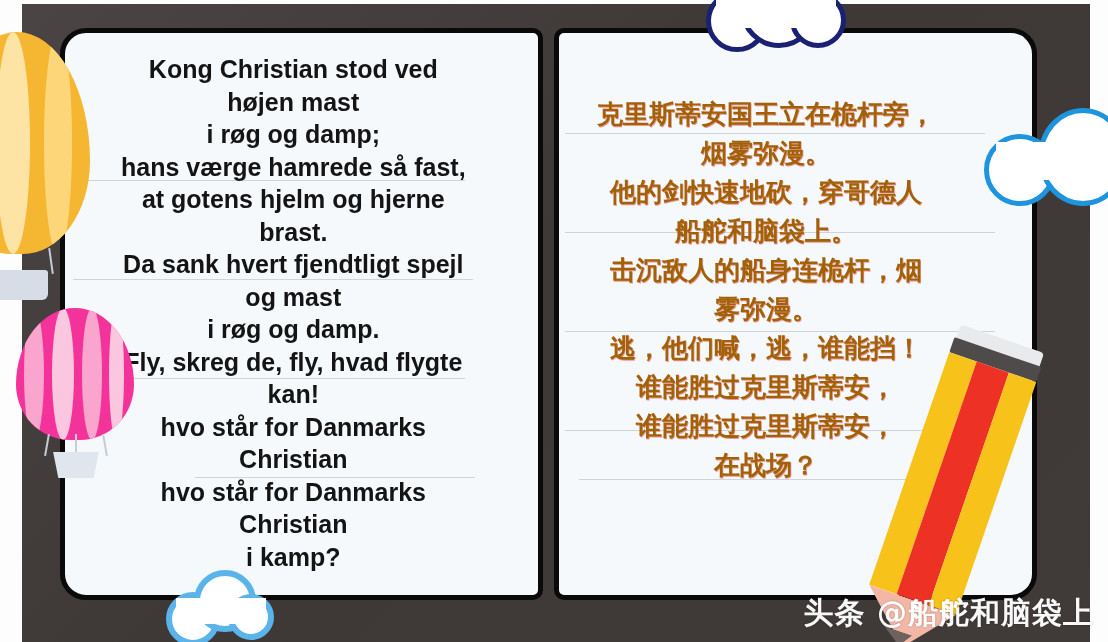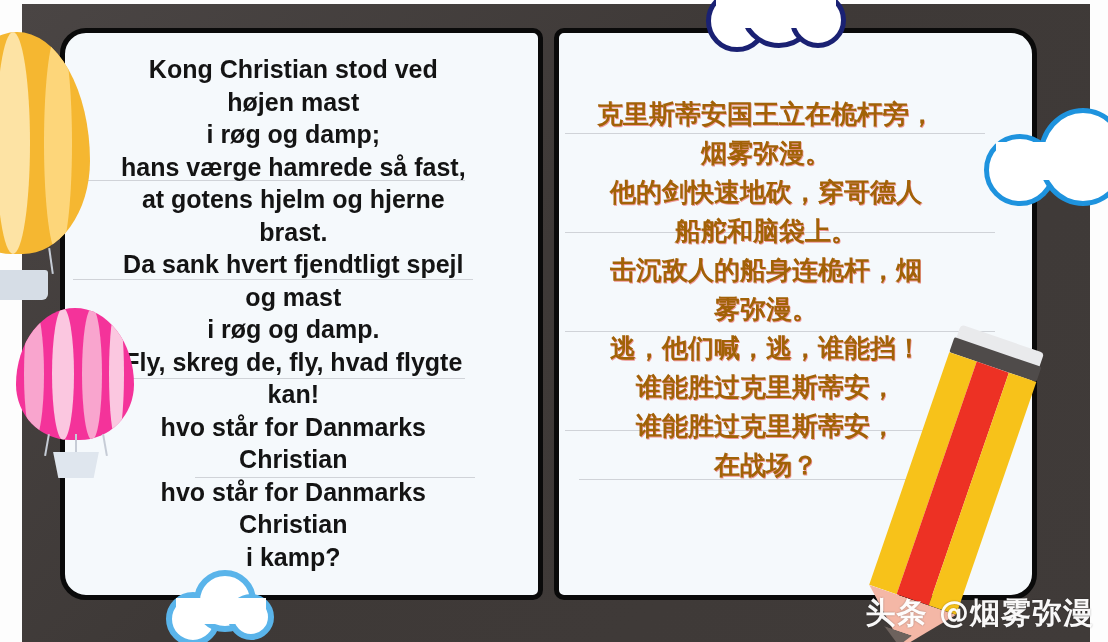--- a/index.html
+++ b/index.html
@@ -236,15 +236,15 @@
     <div class="ferrule"></div>
     <div class="body">
       <div class="by"></div>
         <div class="br"></div>
         <div class="by"></div>
     </div>
     <div class="tip"></div>
     <div class="lead"></div>
   </div>
 
-  <div id="watermark">头条 @烟雾弥漫</div>
+  <div id="watermark">头条 @船舵和脑袋上</div>
 
 </div>
 
 </body></html>

